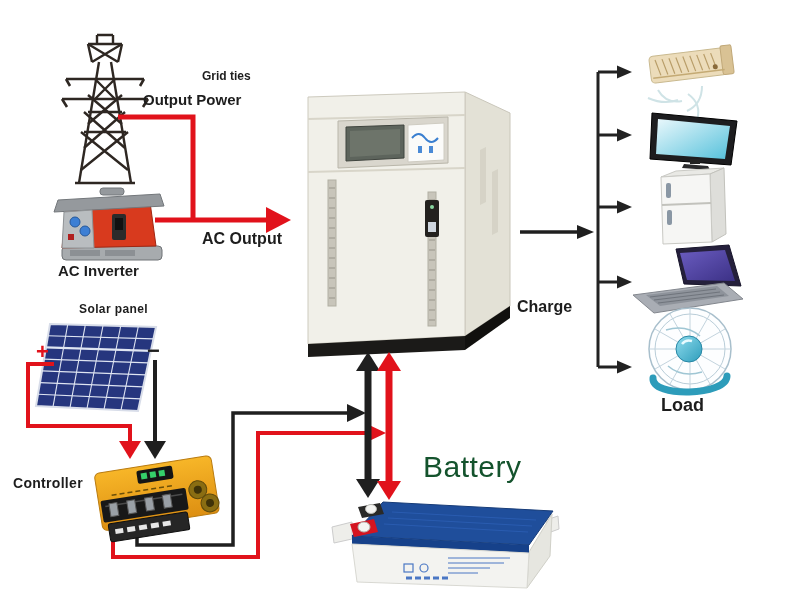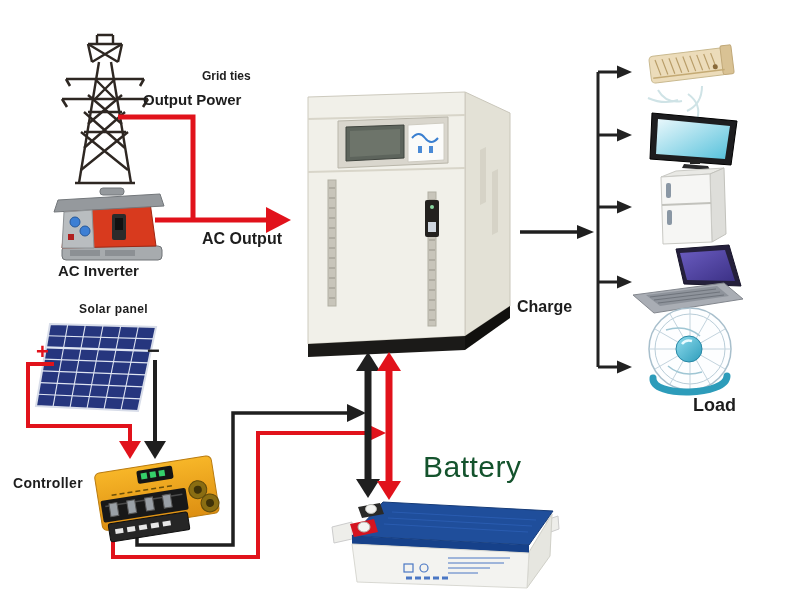--- a/index.html
+++ b/index.html
@@ -6,21 +6,21 @@
   .stage{position:relative;width:800px;height:600px;background:#ffffff;overflow:hidden;
          font-family:"Liberation Sans",sans-serif;}
   .stage svg{position:absolute;left:0;top:0;}
   .lbl{position:absolute;font-weight:bold;color:#1d1d1d;white-space:nowrap;line-height:1;}
   .lbl-grid1{left:161px;top:70px;font-size:12px;margin-left:41px;}
   .lbl-grid2{left:143px;top:92px;font-size:15px;}
   .lbl-title{left:297px;top:50px;width:220px;text-align:center;font-size:19px;letter-spacing:.3px;}
   .lbl-accharge{left:202px;top:231px;font-size:16px;}
   .lbl-acgen{left:58px;top:263px;font-size:15px;}
   .lbl-output{left:517px;top:299px;font-size:16px;}
-  .lbl-load{left:661px;top:396px;font-size:18px;margin-left:32px;}
+  .lbl-load{left:661px;top:396px;font-size:18px;}
   .lbl-solar{left:79px;top:303px;font-size:12px;letter-spacing:.4px;}
   .lbl-plus{left:36px;top:341px;font-size:22px;color:#e1121b;}
   .lbl-minus{left:147px;top:340px;font-size:22px;}
   .lbl-controller{left:13px;top:476px;font-size:14px;letter-spacing:.3px;}
   .lbl-battery{left:423px;top:452px;font-size:30px;font-weight:400;letter-spacing:.5px;color:#14532d;}
 </style>
 </head>
 <body>
 
 <div class="stage">

